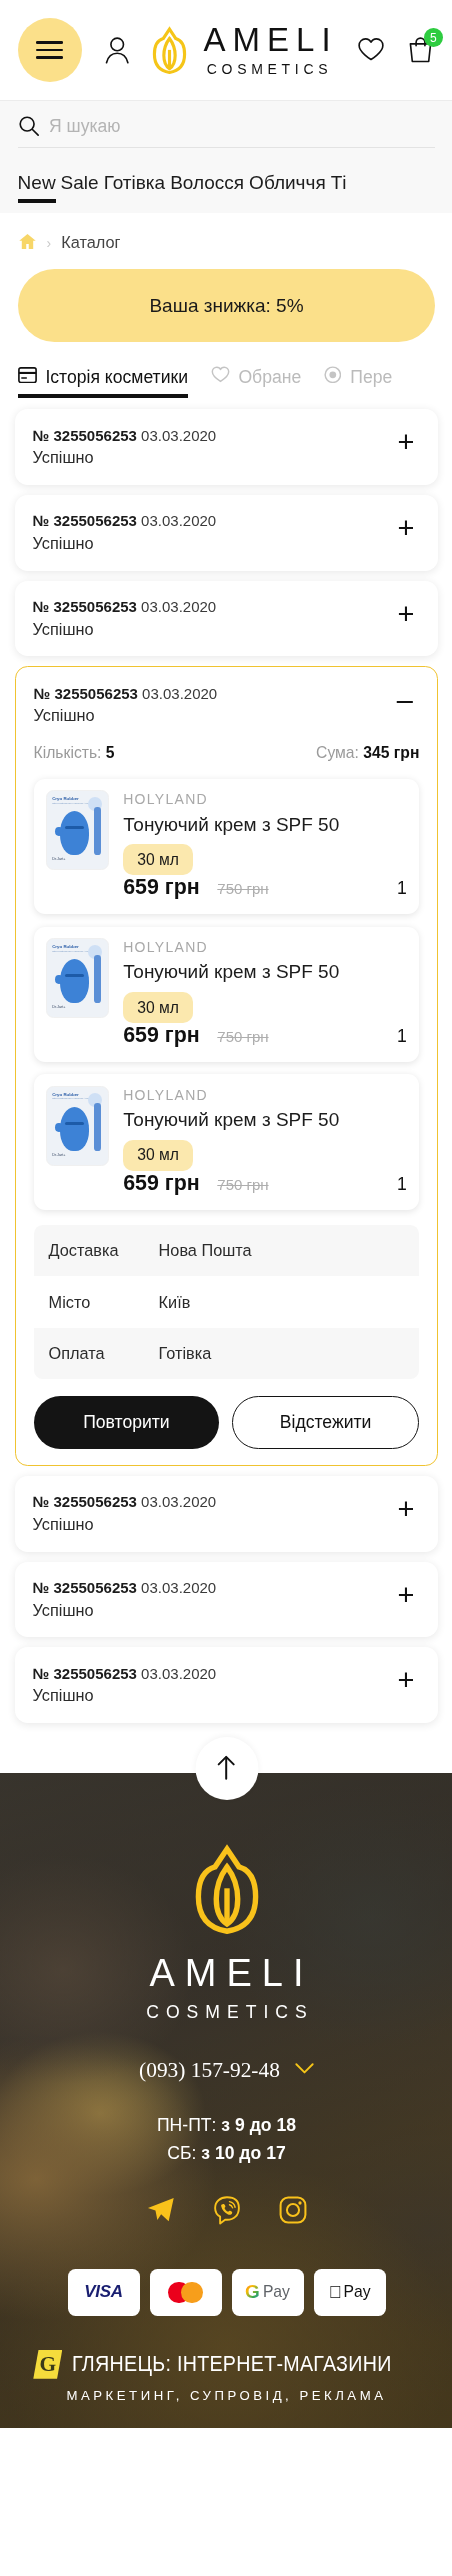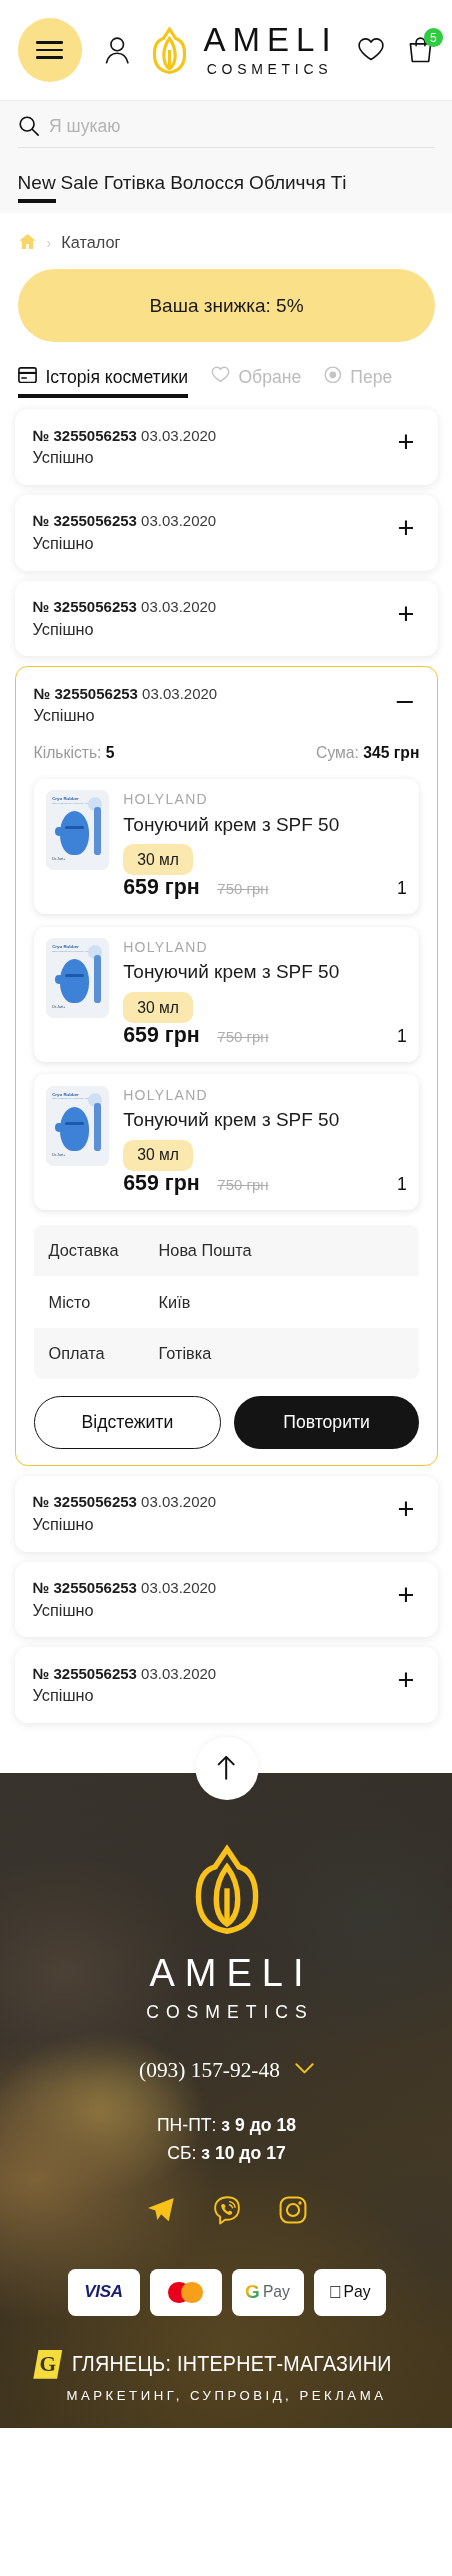--- a/index.html
+++ b/index.html
@@ -615,22 +615,22 @@
         <span class="info-key">Місто</span>
         <span>Київ</span>
       </div>
       <div class="info-row">
         <span class="info-key">Оплата</span>
         <span>Готівка</span>
       </div>
     </div>
 
     <div class="order-actions">
+      <button class="btn btn-dark">Повторити</button>
       <button class="btn btn-light">Відстежити</button>
-      <button class="btn btn-dark">Повторити</button>
     </div>
   </div>
 
   <div class="order-card">
     <div class="order-head">
       <div>
         <div class="order-num">
           <b>№</b>
           <b>3255056253</b>
           <span class="date">03.03.2020</span>

